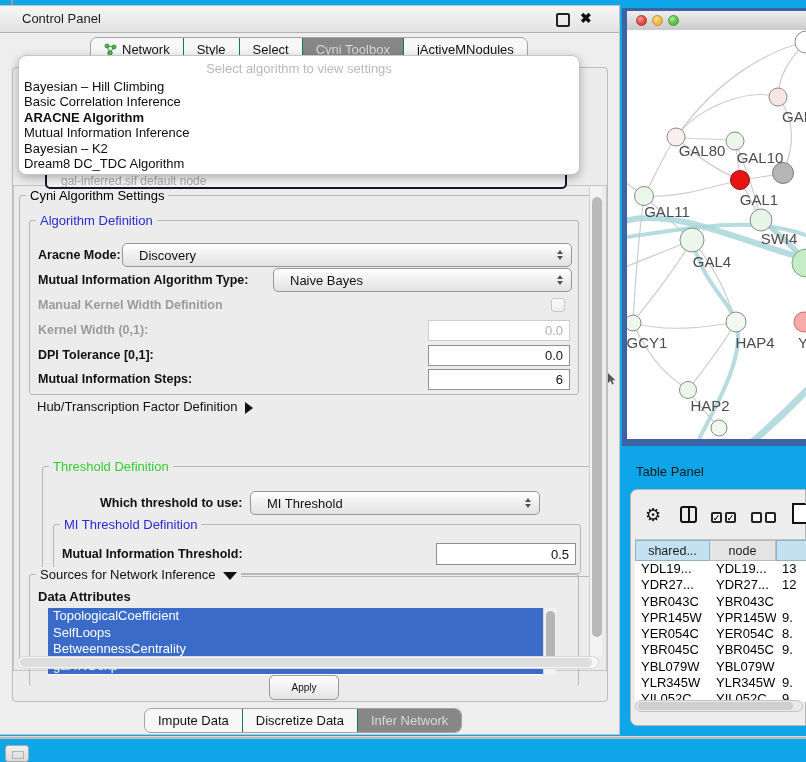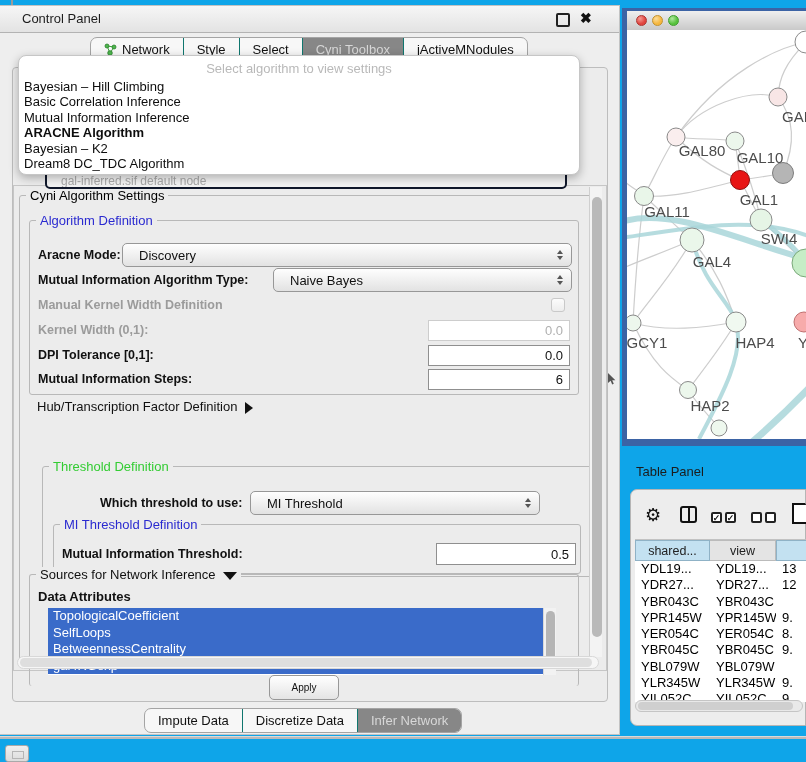--- a/index.html
+++ b/index.html
@@ -146,22 +146,22 @@
 
     <div class="abs" id="hidden-combo">
       <span>gal-inferred.sif default node</span>
     </div>
 
     <div class="abs" id="algo-popup">
       <div id="popup-placeholder">Select algorithm to view settings</div>
       <div>
           <div class="popup-item">Bayesian – Hill Climbing</div>
           <div class="popup-item">Basic Correlation Inference</div>
+          <div class="popup-item bold">ARACNE Algorithm</div>
           <div class="popup-item">Mutual Information Inference</div>
-          <div class="popup-item bold">ARACNE Algorithm</div>
           <div class="popup-item">Bayesian – K2</div>
           <div class="popup-item">Dream8 DC_TDC Algorithm</div>
         </div>
     </div>
 
     <div class="abs" id="scrollpane">
 
       <div class="fieldset" style="left:5px;top:9px;width:576px;height:470px;">
         <div class="legend">Cyni Algorithm Settings</div>
       </div>
@@ -333,21 +333,21 @@
       </div>
     <div class="tool-cb" style="left:80px;top:22px;">✓</div>
     <div class="tool-cb" style="left:94px;top:22px;">✓</div>
     <div class="tool-cb" style="left:120px;top:22px;"></div>
     <div class="tool-cb" style="left:134px;top:22px;"></div>
     <div class="tool-doc" style="left:161px;top:13px;"></div>
 
     <div id="ttable">
       <div id="thead">
         <div class="hcell blue c1">shared...</div>
-        <div class="hcell gray c2">view</div>
+        <div class="hcell gray c2">node</div>
         <div class="hcell blue c3"></div>
       </div>
       <div id="tbody">
           <div class="trow">
             <div class="tcell c1">YDL19...</div>
             <div class="tcell c2">YDL19...</div>
             <div class="tcell c3">13</div>
           </div>
           <div class="trow">
             <div class="tcell c1">YDR27...</div>

